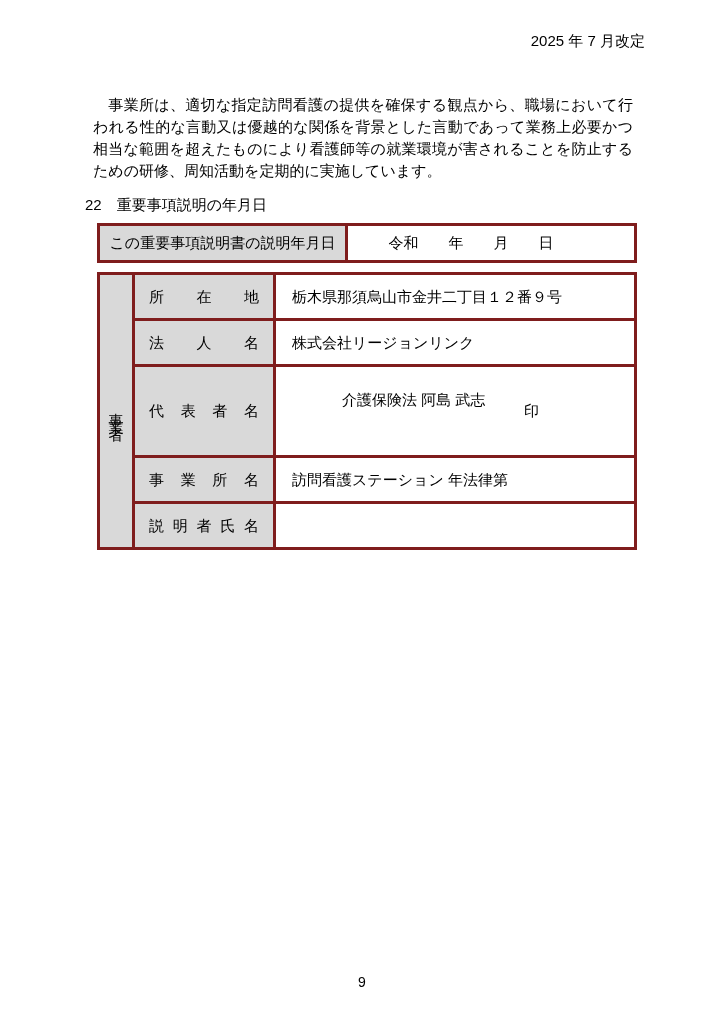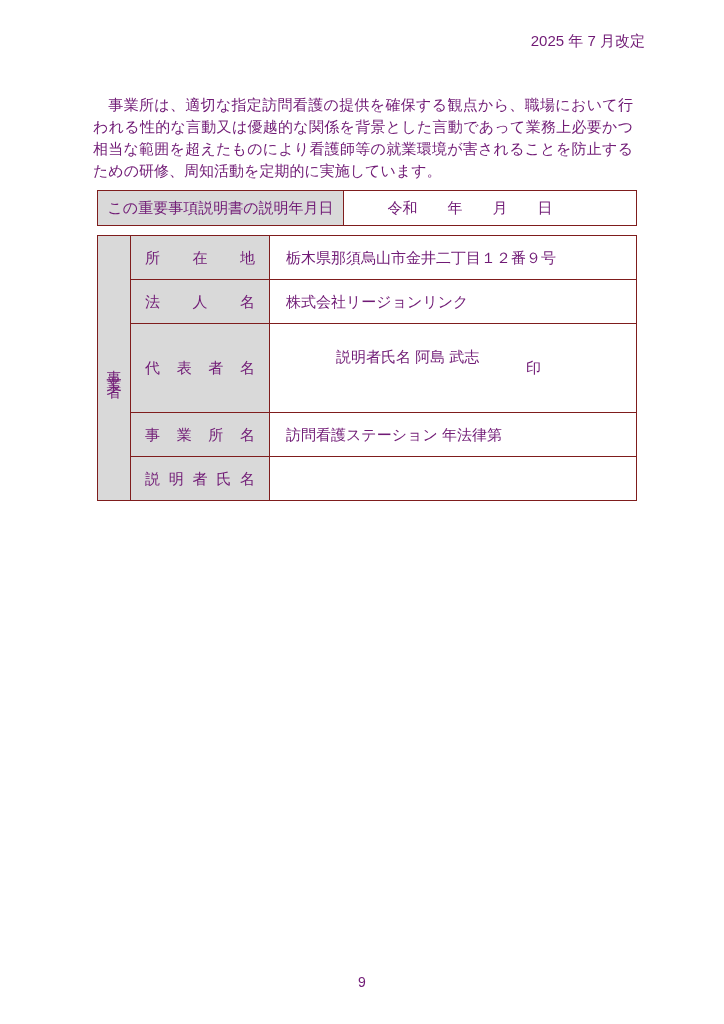--- a/index.html
+++ b/index.html
@@ -3,21 +3,21 @@
 <meta charset="utf-8">
 <style>
   html, body { margin: 0; padding: 0; background: #e8e8e8; }
   .page {
     position: relative;
     width: 724px;
     height: 1024px;
     margin: 0 auto;
     background: #ffffff;
     font-family: "Liberation Sans", "DejaVu Sans", sans-serif;
-    color: #701a75;
+    color: #000000;
     overflow: hidden;
   }
   .revision {
     position: absolute;
     top: 30px;
     right: 79px;
     font-size: 15px;
     line-height: 22px;
   }
   .content {
@@ -44,21 +44,21 @@
   .para.legal {
     margin-top: 17px;
   }
   table {
     border-collapse: collapse;
     table-layout: fixed;
     margin-left: 12px;
     width: 540px;
   }
   td {
-    border: 1px solid #7f1d1d;
+    border: 3px solid #7f1d1d;
     font-size: 15px;
     vertical-align: middle;
     overflow: hidden;
   }
   .date-table td { height: 34px; }
   .date-table .cell-label {
     width: 233px;
     background: #d9d9d9;
     text-align: center;
     padding: 0 6px;
@@ -113,20 +113,21 @@
 <div class="page">
 
   <div class="revision">2025 年 7 月改定</div>
 
   <div class="content">
 
 
     <p class="para">　事業所は、適切な指定訪問看護の提供を確保する観点から、職場において行われる性的な言動又は優越的な関係を背景とした言動であって業務上必要かつ相当な範囲を超えたものにより看護師等の就業環境が害されることを防止するための研修、周知活動を定期的に実施しています。</p>
 
 
+    <div class="heading h22">22　重要事項説明の年月日</div>
 
     <table class="date-table">
       <tbody>
         <tr>
           <td class="cell-label">この重要事項説明書の説明年月日</td>
           <td class="cell-value">令和　　年　　月　　日</td>
         </tr>
       </tbody>
     </table>
 
@@ -138,21 +139,21 @@
           <td class="lbl">所　在　地</td>
           <td class="val">栃木県那須烏山市金井二丁目１２番９号</td>
         </tr>
         <tr>
           <td class="lbl">法　人　名</td>
           <td class="val">株式会社リージョンリンク</td>
         </tr>
         <tr>
           <td class="lbl">代 表 者 名</td>
           <td class="val">
-            <span>説明者氏名 阿島 武志</span>
+            <span>介護保険法 阿島 武志</span>
             <span class="stamp">印</span>
           </td>
         </tr>
         <tr>
           <td class="lbl">事 業 所 名</td>
           <td class="val">訪問看護ステーション 年法律第</td>
         </tr>
         <tr>
           <td class="lbl">説明者氏名</td>
           <td class="val"></td>

